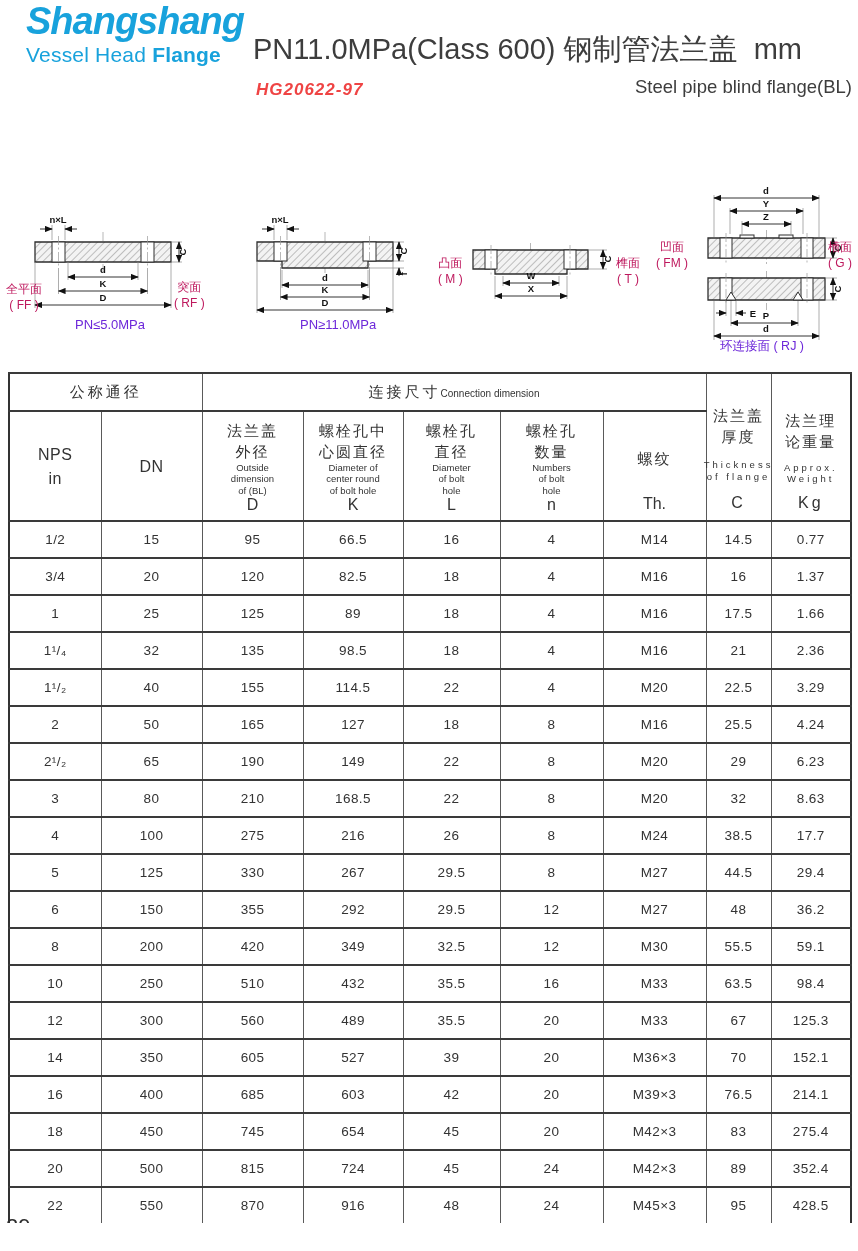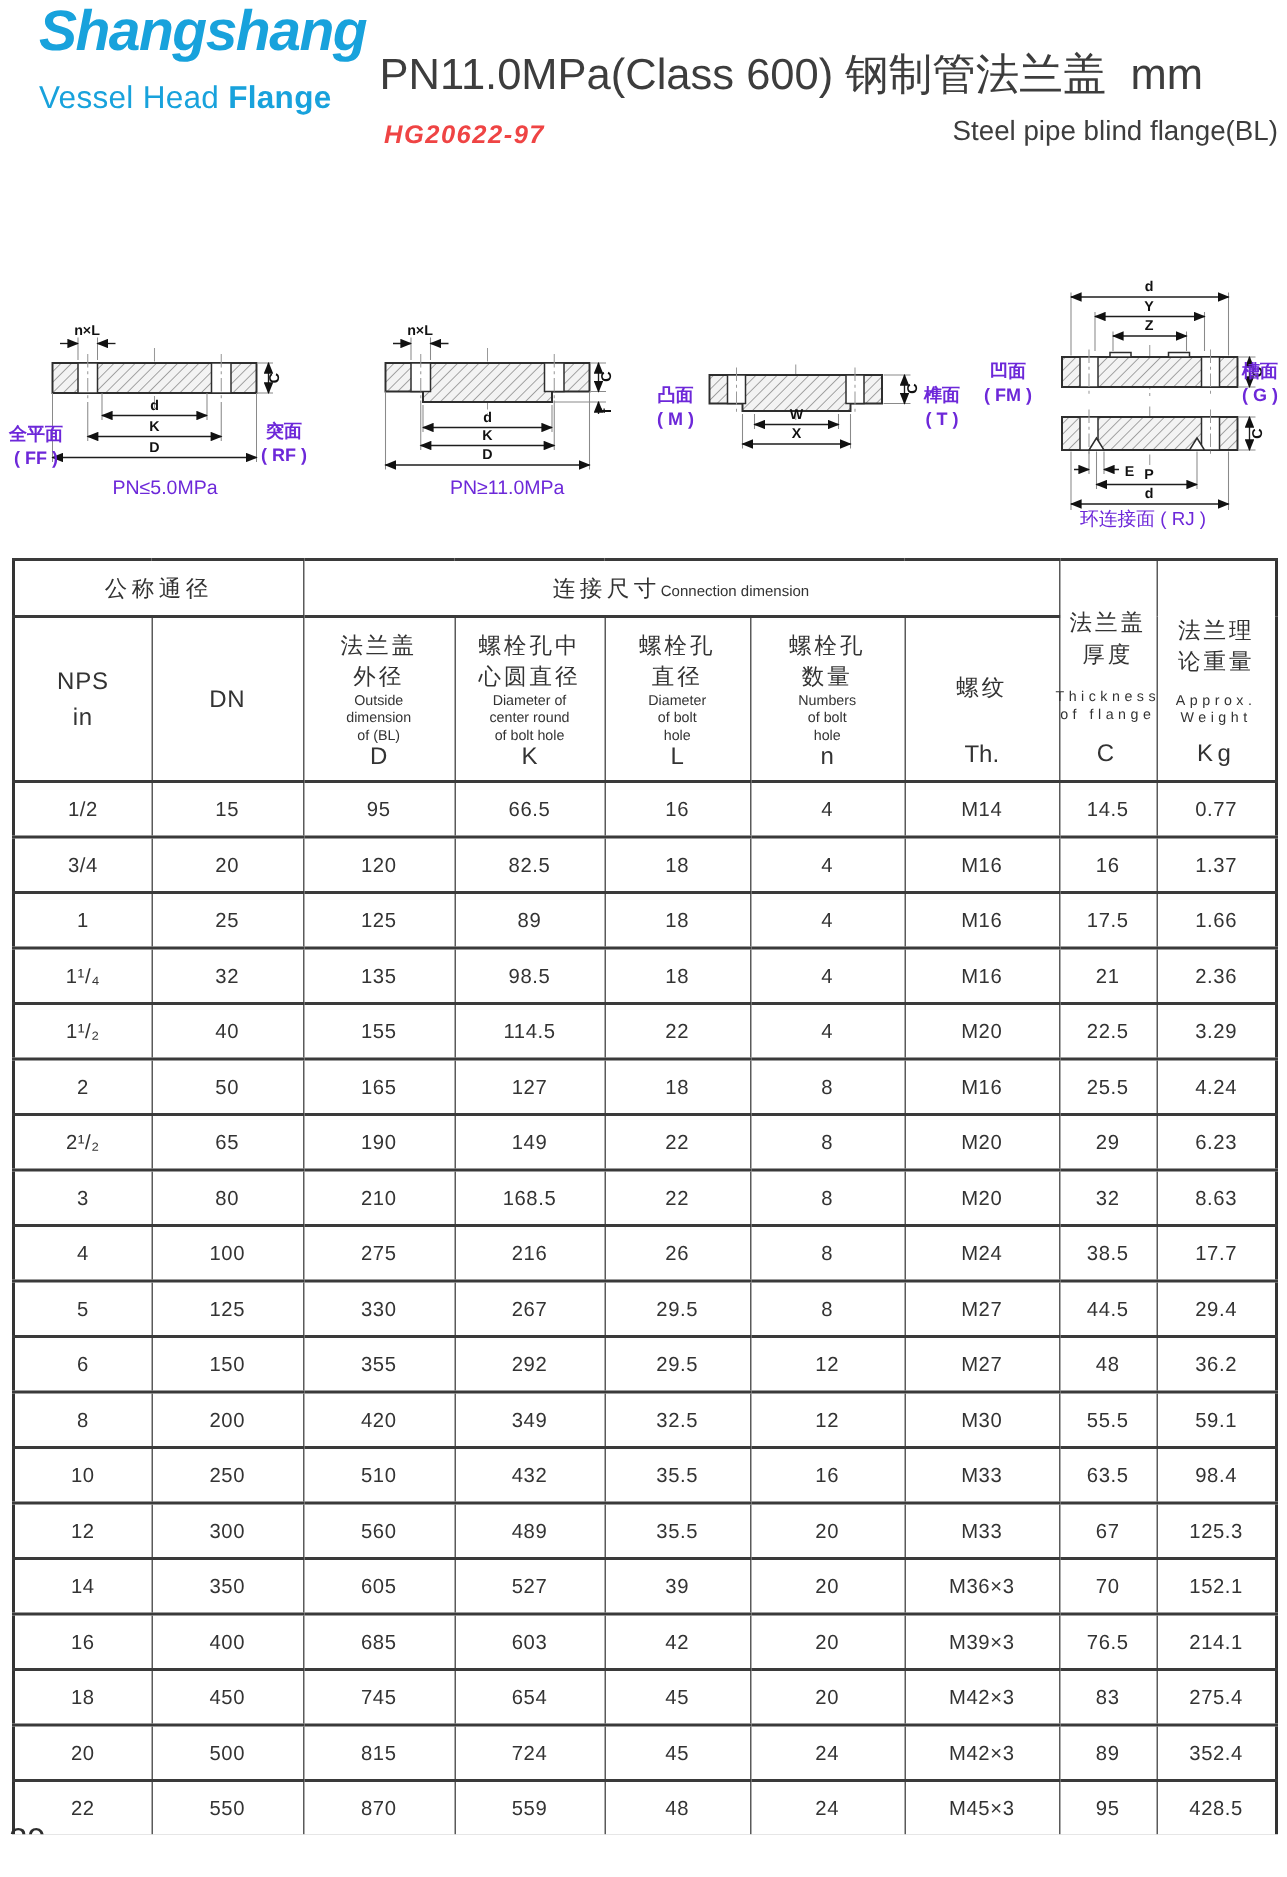--- a/index.html
+++ b/index.html
@@ -2,37 +2,37 @@
 <html><head>
 <meta charset="utf-8">
 <style>
   html,body { margin:0; padding:0; background:#fff; }
   .page { position:relative; width:858px; height:1223px; background:#ffffff;
           font-family:"Liberation Sans", "DejaVu Sans", sans-serif; color:#333; overflow:hidden; }
 
   
   .logo { position:absolute; left:26px; top:2px; }
   .logo-name { font-size:38px; font-weight:bold; font-style:italic; color:#18a2dc; line-height:1.05; letter-spacing:-1px; }
-  .logo-sub { font-size:21px; color:#18a2dc; margin-top:12px; letter-spacing:0.2px; }
+  .logo-sub { font-size:21px; color:#18a2dc; margin-top:1px; letter-spacing:0.2px; }
   .logo-sub .bold { font-weight:bold; margin-left:6px; }
   .doc-title { position:absolute; left:253px; top:30px; font-size:29px; color:#3d3d3d; white-space:pre; }
   .doc-standard { position:absolute; left:256px; top:80px; font-size:17px; font-weight:bold; font-style:italic;
                   color:#ef4444; letter-spacing:1px; }
   .doc-subtitle { position:absolute; right:6px; top:76px; font-size:18.5px; color:#3d3d3d; }
 
   
   .dwg { position:absolute; }
   .dwg .fl { fill:url(#hatch); stroke:#2e2e2e; stroke-width:1.3; }
   .dwg .bb { fill:#ffffff; stroke:#2e2e2e; stroke-width:1; }
   .dwg .cl { stroke:#999; stroke-width:0.7; stroke-dasharray:9 2.5 2 2.5; fill:none; }
   .dwg .ex { stroke:#8a8a8a; stroke-width:0.7; }
   .dwg .dim { stroke:#1d1d1d; stroke-width:0.9; }
   .dwg text { font-size:9.5px; fill:#111; font-weight:bold; text-anchor:middle;
               font-family:"Liberation Sans", sans-serif; }
-  .face-label { position:absolute; font-size:12px; font-weight:bold; color:#6d28d9;
+  .face-label { position:absolute; font-size:12px; font-weight:normal; color:#be185d;
                 white-space:pre-line; text-align:center; line-height:1.3; }
   .dwg-caption { position:absolute; font-size:13px; font-weight:normal; color:#6d28d9; }
 
   
   .spec-table { position:absolute; left:8px; top:372px; width:842px; border-collapse:collapse; table-layout:fixed; }
   .spec-table th, .spec-table td { border-top:2px solid #3a3a3a; border-bottom:2px solid #3a3a3a;
       border-left:1.2px solid #5a5a5a; border-right:1.2px solid #5a5a5a;
       padding:0; text-align:center; vertical-align:middle; font-weight:normal; color:#333; }
   .spec-table { border:2.5px solid #333; }
   .hr1 th { height:36px; font-size:15px; letter-spacing:3px; }
@@ -520,21 +520,21 @@
           <td>45</td>
           <td>24</td>
           <td>M42×3</td>
           <td>89</td>
           <td>352.4</td>
         </tr>
         <tr>
           <td>22</td>
           <td>550</td>
           <td>870</td>
-          <td>559</td>
+          <td>916</td>
           <td>48</td>
           <td>24</td>
           <td>M45×3</td>
           <td>95</td>
           <td>428.5</td>
         </tr>
         <tr>
           <td>24</td>
           <td>600</td>
           <td>940</td>

